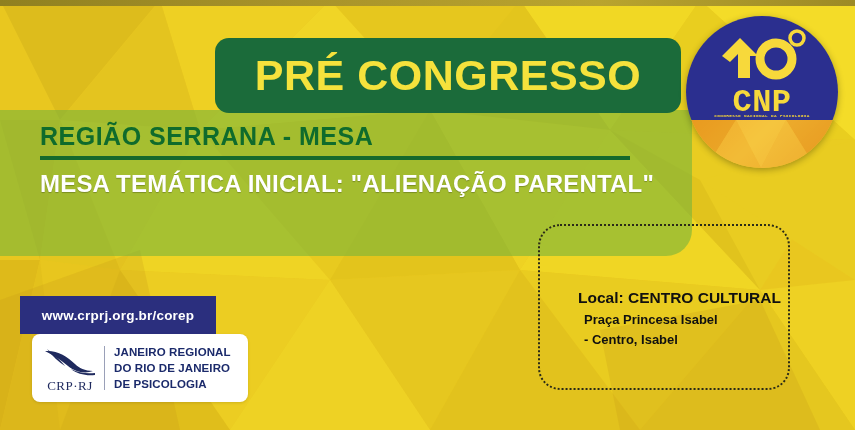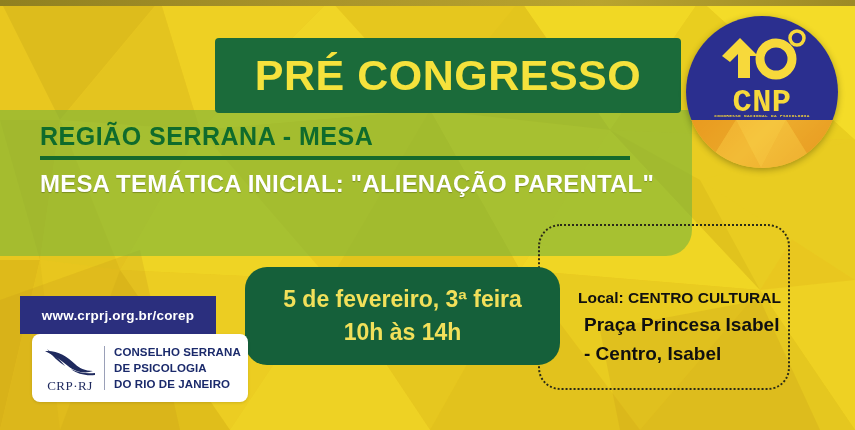--- a/index.html
+++ b/index.html
@@ -17,21 +17,21 @@
   
   #bg-poly { position:absolute; inset:0; width:855px; height:430px; }
   #top-strip {
     position:absolute; left:0; top:0; width:855px; height:6px;
     background:linear-gradient(90deg,#8f8020 0%,#a8932a 35%,#b9a42e 70%,#9c8a26 100%);
   }
   
   #title-bar {
     position:absolute; left:215px; top:38px; width:466px; height:75px;
     background:#1b6b3a;
-    border-radius:4px;
+    border-radius:14px;
     display:flex; align-items:center; justify-content:center;
     z-index:6;
   }
   #title-text {
     color:#f5e23c;
     font-size:43px;
     font-weight:bold;
     letter-spacing:0.5px;
     white-space:nowrap;
   }
@@ -75,21 +75,21 @@
   }
   #location-text {
     position:absolute; left:578px; top:250px; width:230px;
     color:#101010;
     font-size:15.5px;
     font-weight:bold;
     line-height:1.55;
     z-index:8;
     margin-top:36px;
   }
-  #location-text .addr { font-size:19px; padding-left:6px; display:block; }
+  #location-text .addr { font-size:13px; padding-left:6px; display:block; }
   
   #date-box {
     position:absolute; left:245px; top:267px; width:315px; height:98px;
     background:#15603a;
     border-radius:22px;
     display:flex; flex-direction:column;
     align-items:center; justify-content:center;
     z-index:9;
   }
   #date-box .line {
@@ -231,43 +231,39 @@
   <div id="location-box"></div>
   <div id="location-text">
     <div>
       <span>Local:</span>
       <span>CENTRO CULTURAL</span>
     </div>
     <span class="addr">Praça Princesa Isabel</span>
     <span class="addr">- Centro, Isabel</span>
   </div>
 
-  <div id="date-box">
-    <span class="line">5 de fevereiro, 3ª feira</span>
-    <span class="line">10h às 14h</span>
-  </div>
 
   <div id="crp-block">
     <div id="url-bar">
       <span id="url-text">www.crprj.org.br/corep</span>
     </div>
     <div id="crp-card">
       <div id="crp-mark">
         <svg width="58" height="30" viewBox="0 0 58 30">
           <path d="M4 4 C16 3 26 9 34 17 C38 21 44 24 52 24 C44 27 34 25 27 19 C20 13 12 8 4 4 Z" fill="#1f2a5e"></path>
           <path d="M6 2 C14 8 20 14 24 19 C18 15 11 9 6 2 Z" fill="#1f2a5e"></path>
           <path d="M30 22 C38 26 46 27 54 26 L54 28 C45 29 36 27 30 22 Z" fill="#1f2a5e"></path>
         </svg>
         <div id="crp-abbrev">CRP·RJ</div>
       </div>
       <div id="crp-divider"></div>
       <div id="crp-words">
-        <div>CONSELHO SERRANA</div>
+        <div>JANEIRO REGIONAL</div>
+        <div>DO RIO DE JANEIRO</div>
         <div>DE PSICOLOGIA</div>
-        <div>DO RIO DE JANEIRO</div>
       </div>
     </div>
   </div>
 
   <div id="cnp-logo">
     <div id="cnp-top"></div>
     <div id="cnp-bottom">
       <svg width="152" height="48" viewBox="0 0 152 48" style="display:block;opacity:0.45;">
         <polygon points="0,0 50,0 20,48" fill="#e08c18"></polygon>
         <polygon points="50,0 100,0 75,48" fill="#f6c945"></polygon>

